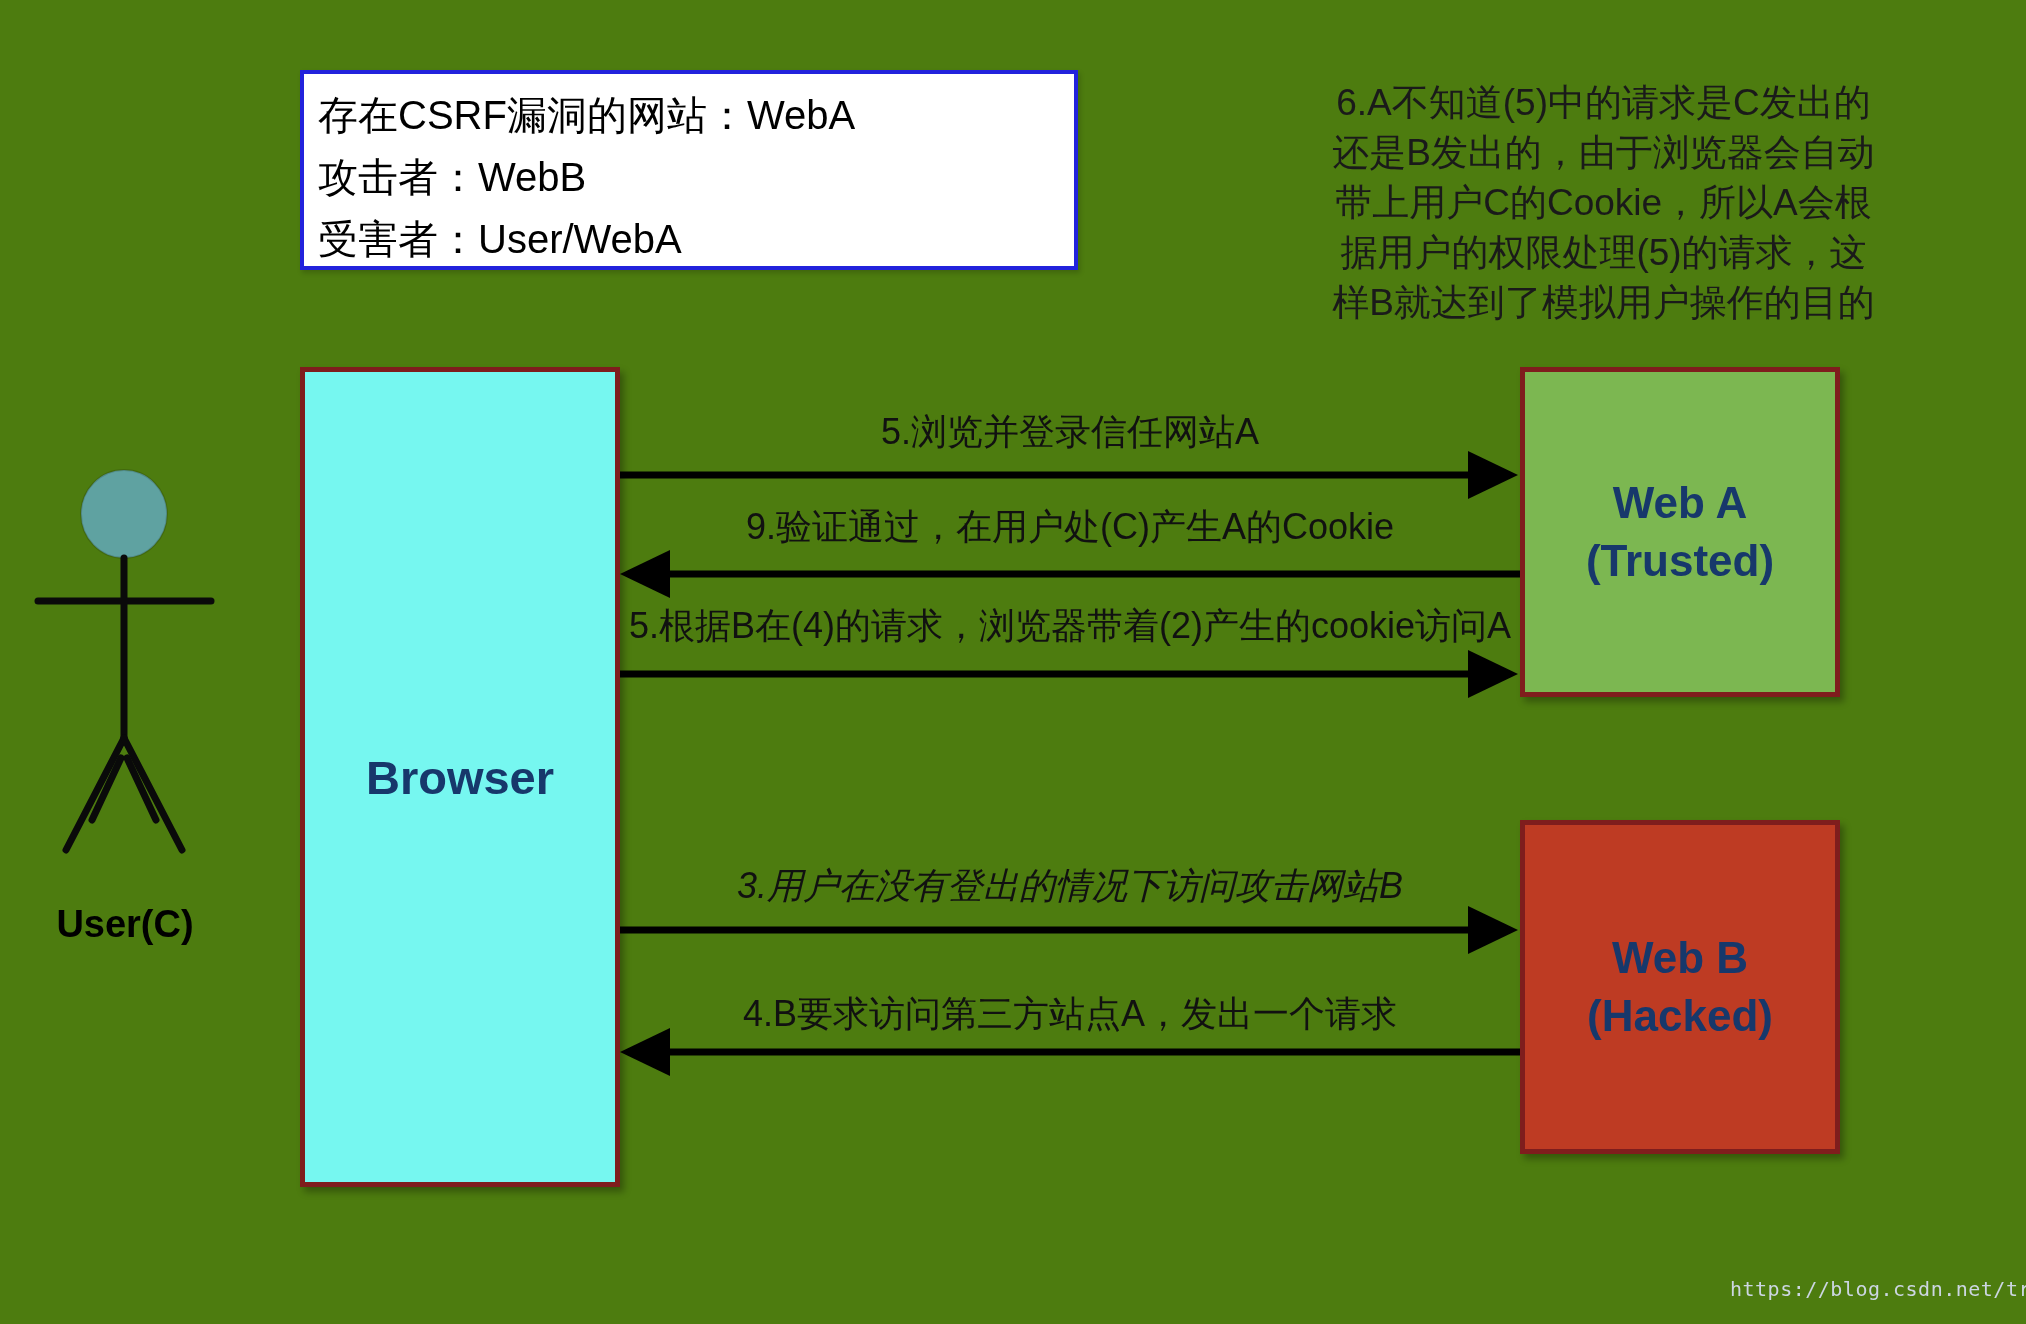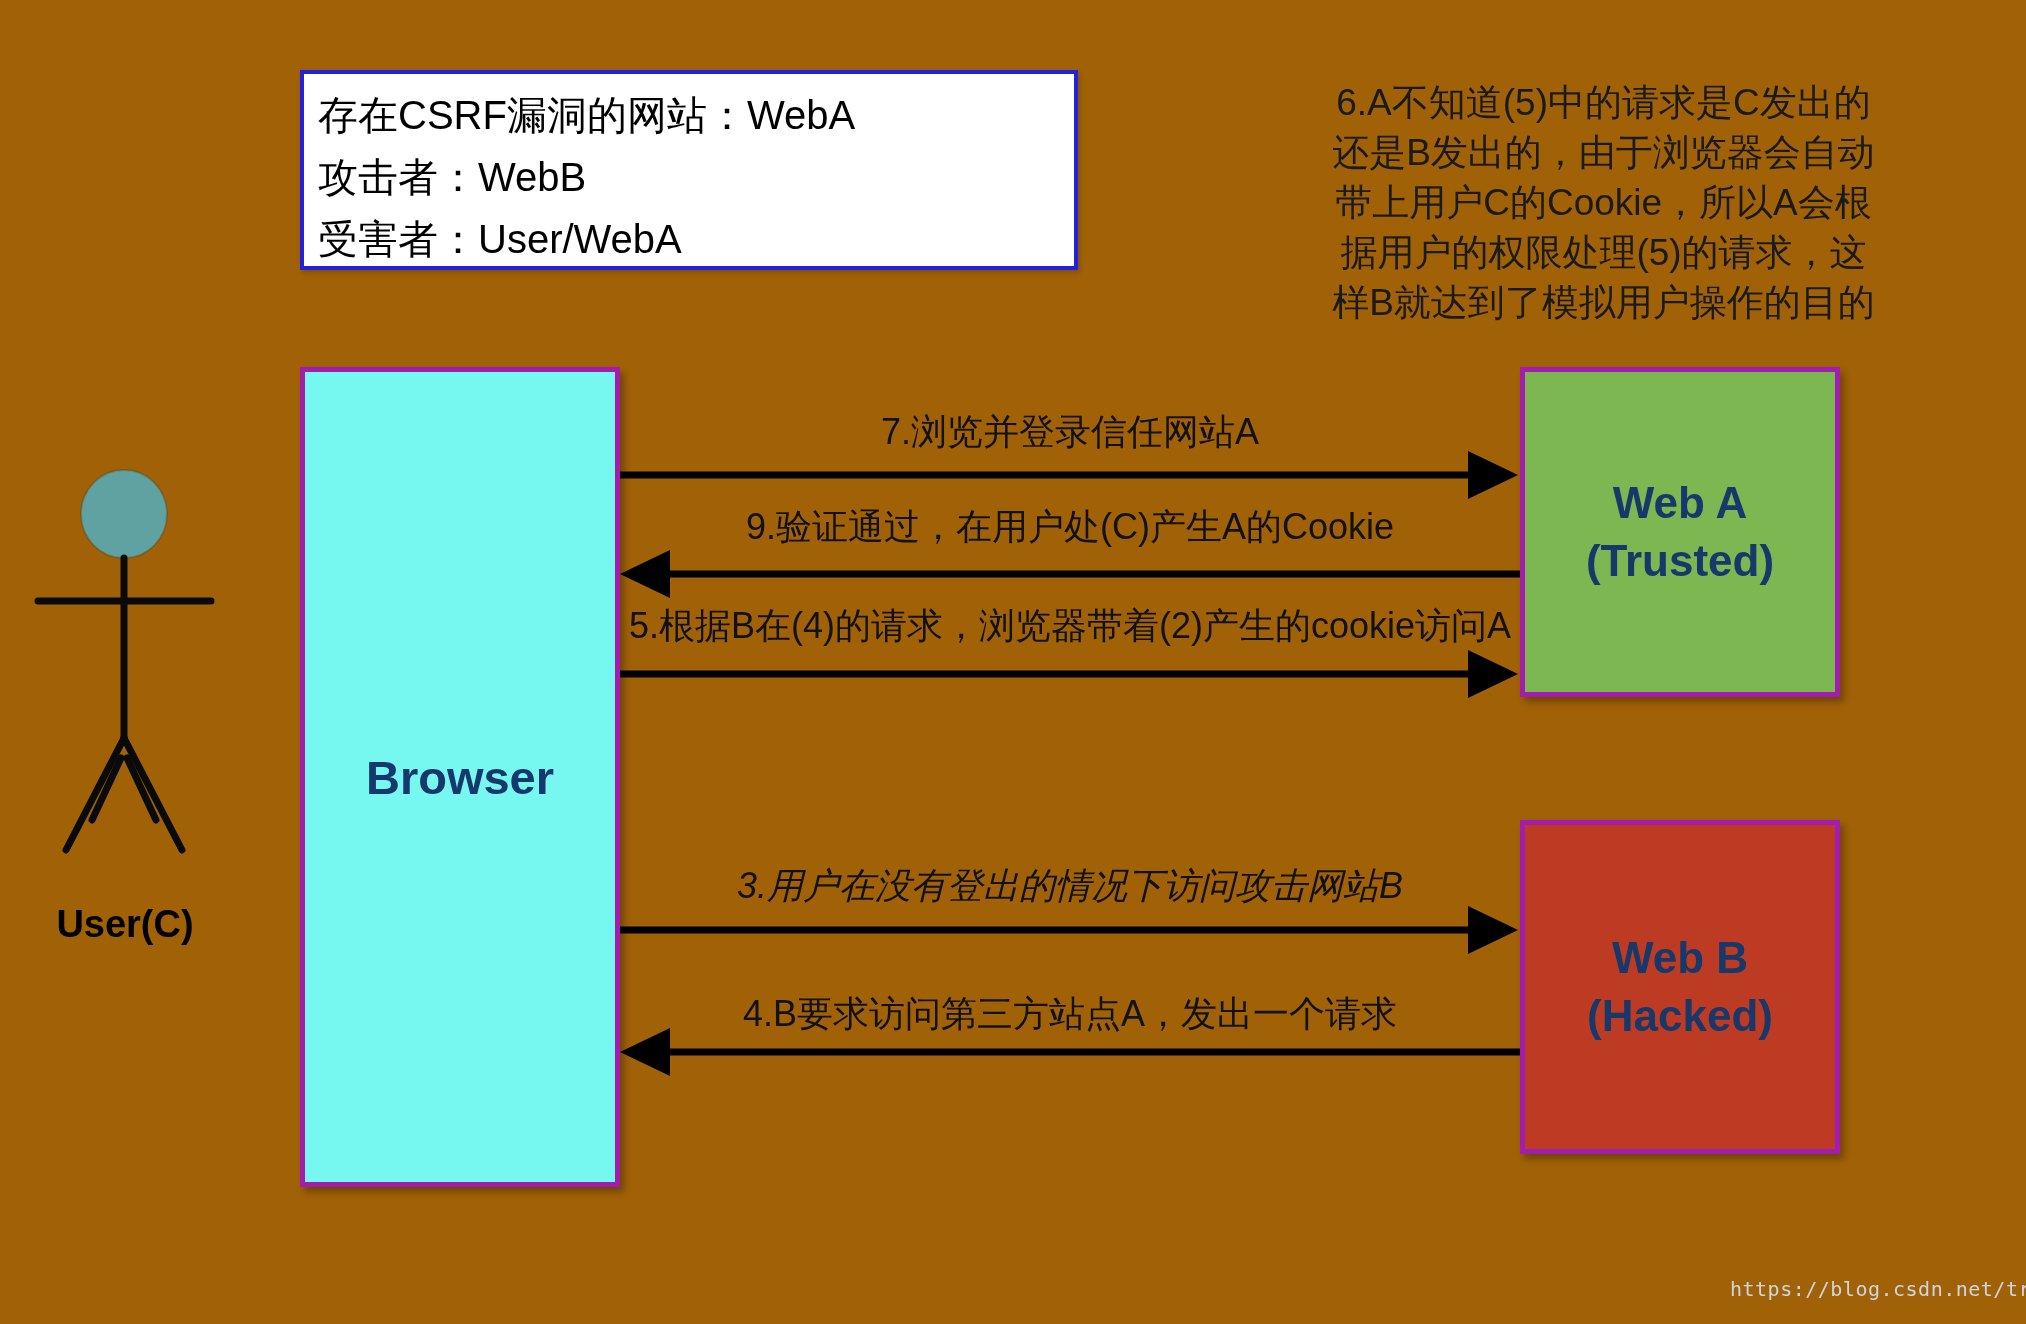--- a/index.html
+++ b/index.html
@@ -1,40 +1,40 @@
 <!DOCTYPE html>
 <html style="--blue: #2222dc; --cyan: #76f7f0; --green: #7cb751; --red: #be3b23; --navy: #17386b; --head: #5fa2a1; --watermark: #ccd6e2;"><head>
 <meta charset="utf-8">
 <style>
   :root{
     --blue:#2222dc; --cyan:#76f7f0; --green:#7cb751; --red:#be3b23;
     --navy:#17386b; --head:#5fa2a1; --ink:#000000; --watermark:#ccd6e2;
   }
   html,body{margin:0;padding:0;background:#ffffff;}
   .stage{
-    position:relative; width:2026px; height:1324px; background:#a16207;
+    position:relative; width:2026px; height:1324px; background:#4d7c0f;
     font-family:"Liberation Sans","DejaVu Sans",sans-serif; color:var(--ink);
     overflow:hidden;
   }
   .abs{position:absolute;}
   
   .info-box{
     left:300px; top:70px; width:756px; height:182px;
     border:4px solid var(--blue); background:#ffffff;
     padding:10px 0 0 14px; box-shadow:2px 3px 5px rgba(0,0,0,0.18);
   }
   .info-box .line{font-size:40px; line-height:62px; white-space:nowrap;}
   
   .note{
     left:1331px; top:78px; width:545px; text-align:center;
   }
   .note .line{font-size:37px; line-height:50px; white-space:nowrap; color:#1a1a1a;}
   
   .entity{
-    border:5px solid #a21caf; display:flex; align-items:center; justify-content:center;
+    border:5px solid #7f1d1d; display:flex; align-items:center; justify-content:center;
     text-align:center; font-weight:bold; color:var(--navy);
     box-shadow:4px 5px 7px rgba(0,0,0,0.30);
   }
   .browser-box{left:300px; top:367px; width:310px; height:810px; background:var(--cyan); font-size:47px;}
   .weba-box{left:1520px; top:367px; width:310px; height:320px; background:var(--green); font-size:44px; line-height:58px;}
   .webb-box{left:1520px; top:820px; width:310px; height:324px; background:var(--red); font-size:44px; line-height:58px;}
   
   .step-label{
     left:1070px; transform:translateX(-50%);
     font-size:36px; white-space:nowrap; color:#111;
@@ -123,21 +123,21 @@
 
   <div class="abs entity webb-box">
     <div>
       <div>Web B</div>
       <div>(Hacked)</div>
     </div>
   </div>
 
   <div class="abs user-label">User(C)</div>
 
-  <div class="abs step-label lbl-1">7.浏览并登录信任网站A</div>
+  <div class="abs step-label lbl-1">5.浏览并登录信任网站A</div>
   <div class="abs step-label lbl-2">9.验证通过，在用户处(C)产生A的Cookie</div>
   <div class="abs step-label lbl-5">5.根据B在(4)的请求，浏览器带着(2)产生的cookie访问A</div>
   <div class="abs step-label lbl-3">3.用户在没有登出的情况下访问攻击网站B</div>
   <div class="abs step-label lbl-4">4.B要求访问第三方站点A，发出一个请求</div>
 
   <div class="abs watermark">https://blog.csdn.net/troysps</div>
 
 </div>
 
 </body></html>

